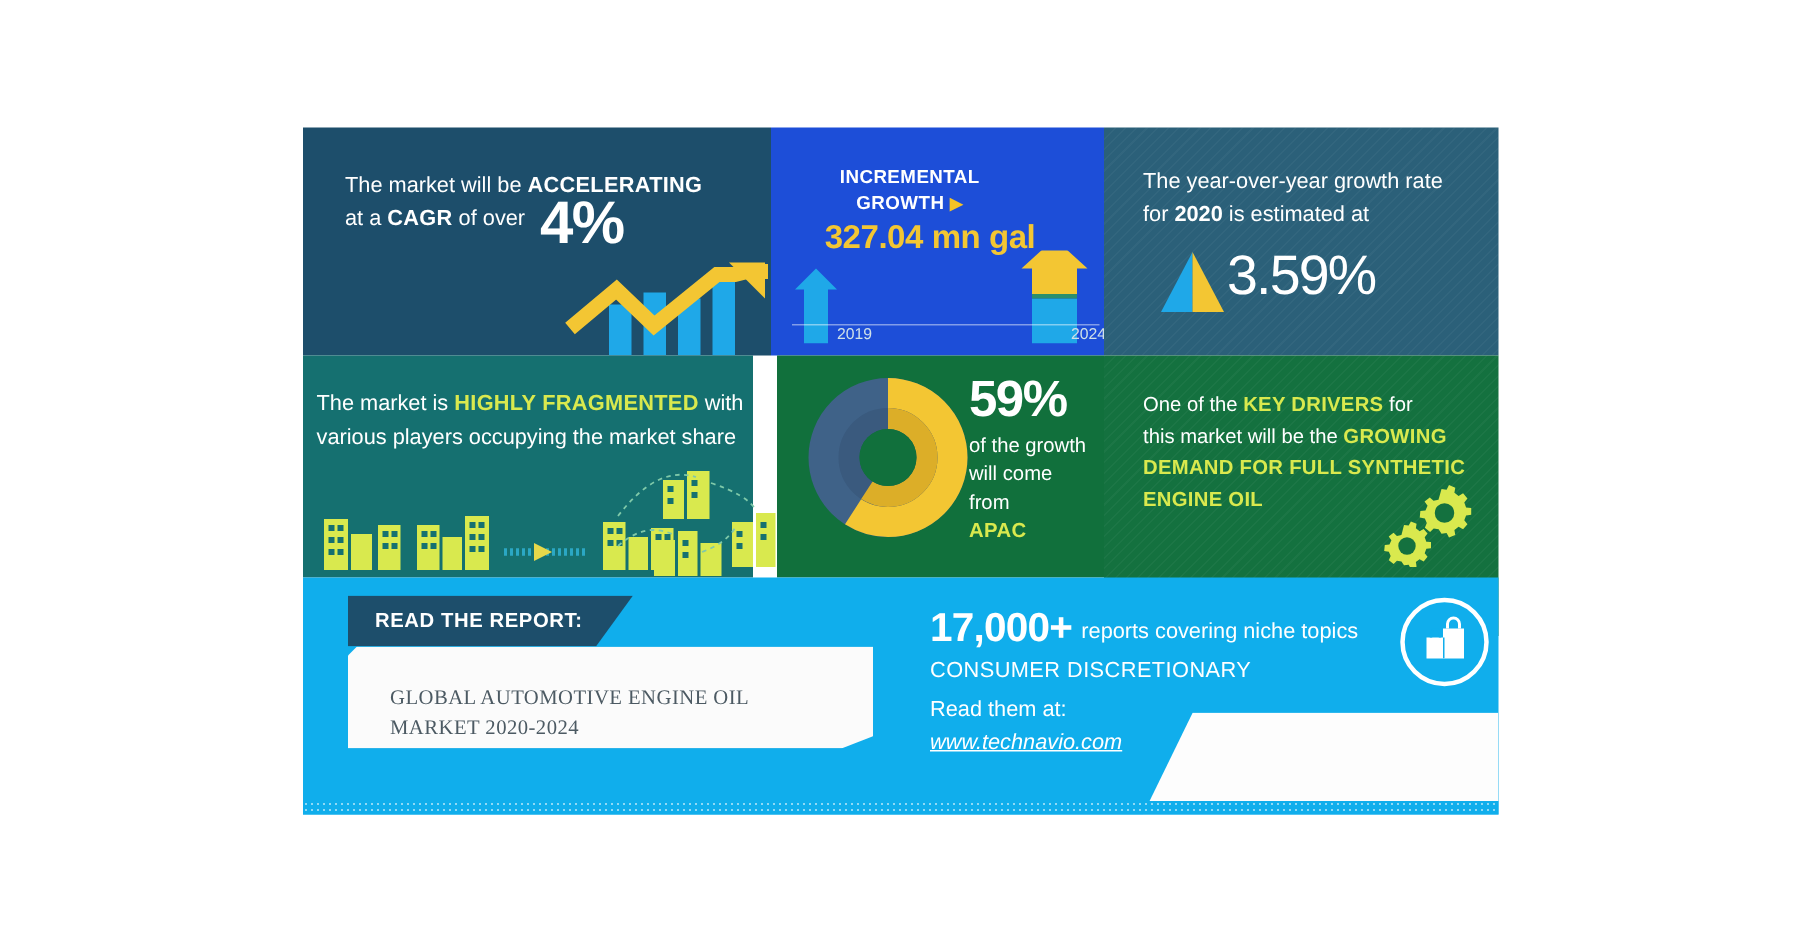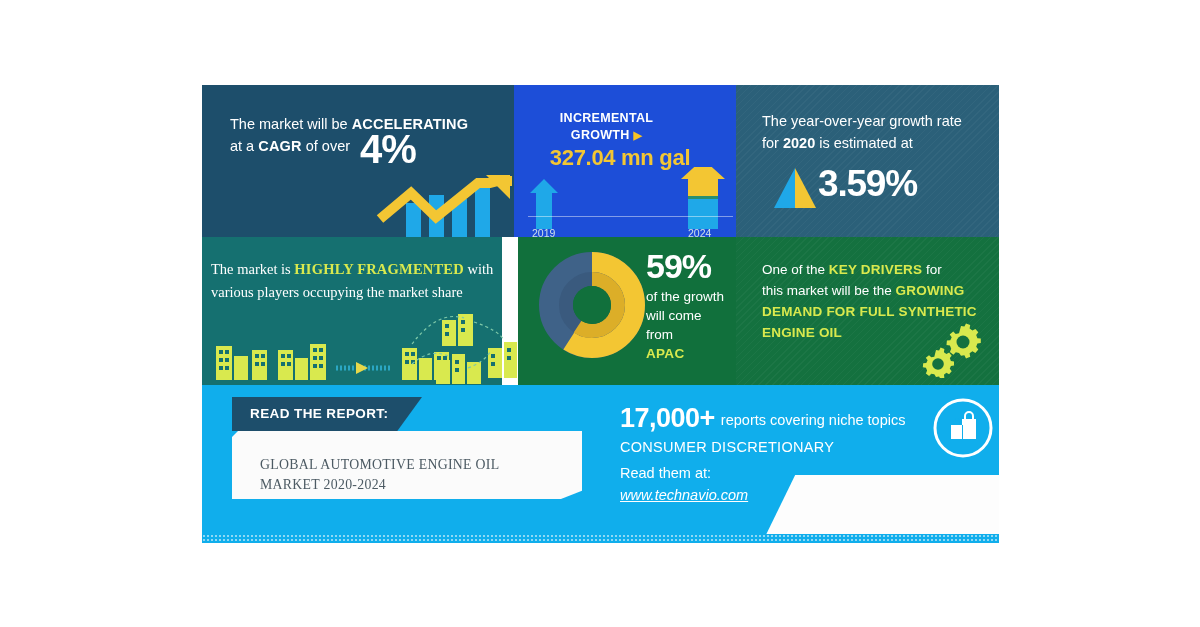--- a/index.html
+++ b/index.html
@@ -54,39 +54,38 @@
   .incr-title .tri { color: #f6c324; font-size: 11px; }
   .incr-val {
     position: absolute; left: 8px; top: 60px; width: 196px; text-align: center;
     color: #f3c633; font-size: 22px; font-weight: bold; letter-spacing: -.3px;
   }
   .incr-chart { position: absolute; left: 14px; top: 82px; width: 205px; height: 62px; }
   .incr-axis {
     position: absolute; left: 14px; top: 131px; width: 205px; height: 1px;
     background: rgba(255,255,255,.45);
   }
-  .yr { position: absolute; top: 142px; color: #cfe0e8; font-size: 10.5px; }
+  .yr { position: absolute; top: 132px; color: #cfe0e8; font-size: 10.5px; margin-left: 26px; }
   .yr-a { left: 18px; } .yr-b { left: 174px; }
   .txt-yoy {
     position: absolute; left: 26px; top: 25px; width: 230px;
     color: #ffffff; font-size: 14.5px; line-height: 22px;
   }
   .txt-yoy b { font-weight: bold; }
   .yoy-val {
     position: absolute; left: 82px; top: 78px;
-    color: #ffffff; font-size: 37px; font-weight: bold; letter-spacing: -1.2px;
+    color: #ffffff; font-size: 37px; font-weight: normal; letter-spacing: -1.2px;
   }
   .yoy-tri { position: absolute; left: 38px; top: 83px; width: 42px; height: 40px; }
 
   
   .row2 { position: absolute; left: 0; top: 152px; width: 797px; height: 148px; }
   .p-frag {
     position: absolute; left: 0; top: 0; width: 300px; height: 148px;
     background: #157070;
-    font-family: Liberation Serif, serif;
   }
   .p-apac {
     position: absolute; left: 316px; top: 0; width: 218px; height: 148px;
     background: #11703c;
   }
   .p-driver {
     position: absolute; left: 534px; top: 0; width: 263px; height: 187px;
     background: #14713f;
     background-image: repeating-linear-gradient(135deg,
        rgba(255,255,255,0.035) 0px, rgba(255,255,255,0.035) 1px,

